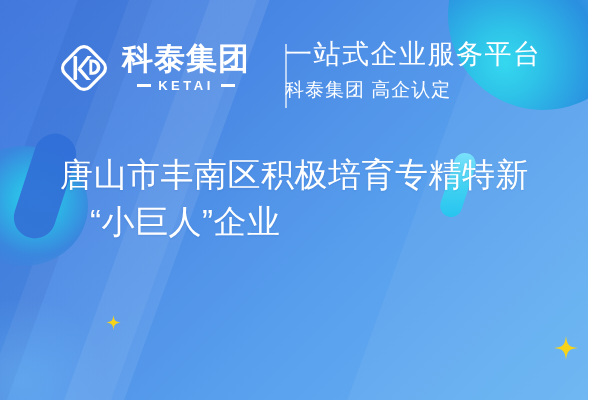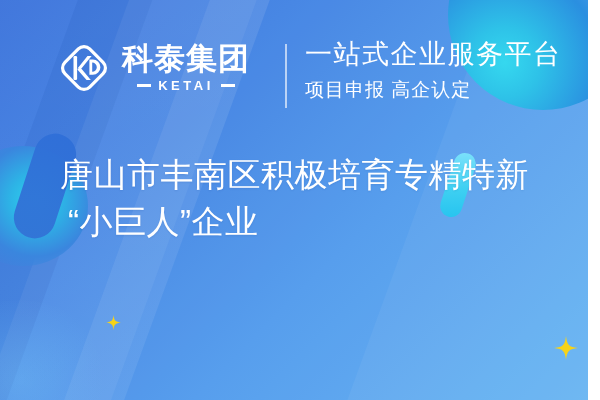--- a/index.html
+++ b/index.html
@@ -145,21 +145,21 @@
 
   .divider {
     position: absolute;
     left: 285px; top: 44px;
     width: 2px; height: 64px;
     background: rgba(255,255,255,0.62);
   }
 
   .slogan {
     position: absolute;
-    left: 305px; top: 38px;
+    left: 285px; top: 38px;
   }
   .slogan-main {
     display: block;
     color: #ffffff;
     font-size: 27px;
     font-weight: 400;
     letter-spacing: 1.5px;
     line-height: 1.25;
     white-space: nowrap;
   }
@@ -183,21 +183,21 @@
   .title-line {
     display: block;
     color: #ffffff;
     font-size: 33px;
     font-weight: 400;
     letter-spacing: 0.5px;
     line-height: 1.42;
     white-space: nowrap;
     text-shadow: 0 1px 2px rgba(20,60,140,0.12);
   }
-  .title-line.indent { margin-left: 8px; }
+  .title-line.indent { margin-left: 30px; }
 
   
   .sparkle { position: absolute; }
   .sparkle svg { display: block; }
 </style>
 </head>
 <body>
 
 <div class="banner">
 
@@ -236,21 +236,21 @@
           <span class="logo-en">KETAI</span>
           <span class="logo-dash"></span>
         </span>
       </span>
     </div>
 
     <div class="divider"></div>
 
     <div class="slogan">
       <span class="slogan-main">一站式企业服务平台</span>
-      <span class="slogan-sub">项目申报 高企认定</span>
+      <span class="slogan-sub">科泰集团 高企认定</span>
     </div>
   </div>
 
   <div class="title-block">
     <span class="title-line">唐山市丰南区积极培育专精特新</span>
     <span class="title-line indent">“小巨人”企业</span>
   </div>
 
   <span class="sparkle" style="left:106px; top:315px;">
     <svg width="15" height="15" viewBox="0 0 24 24" aria-hidden="true">

